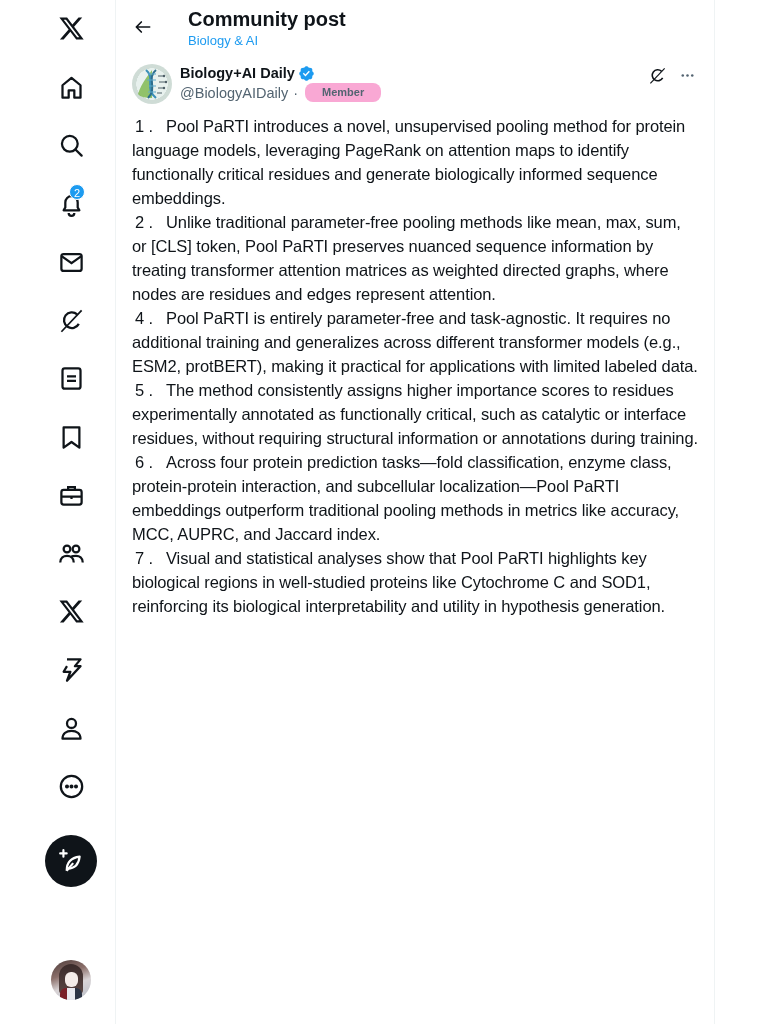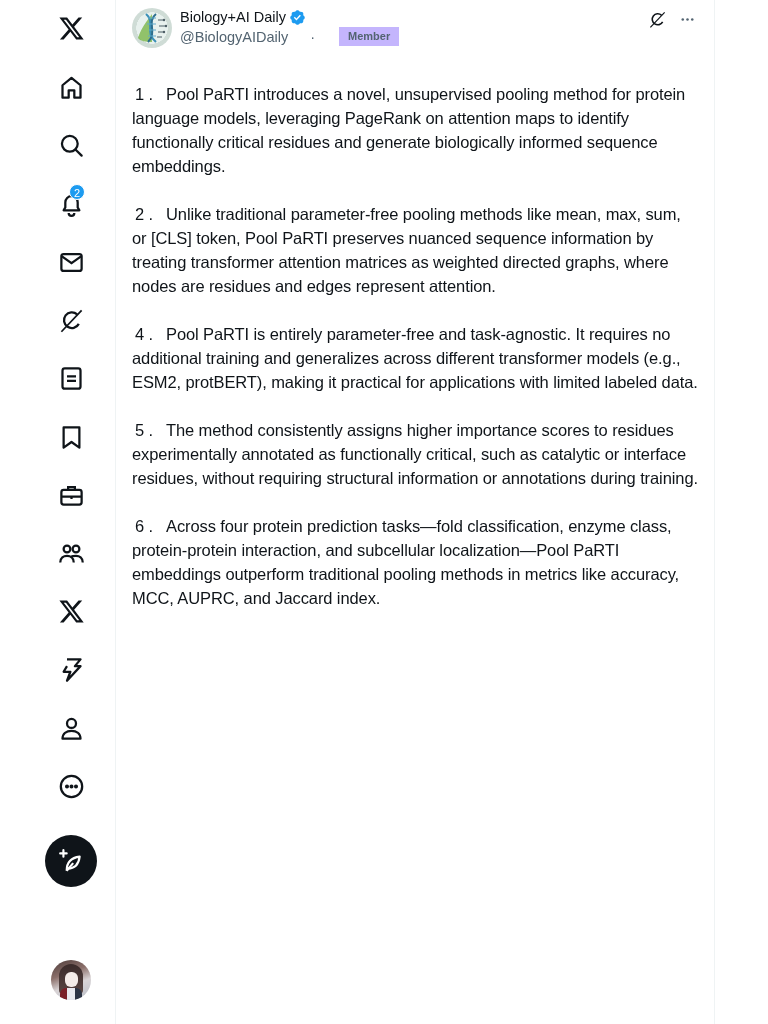--- a/index.html
+++ b/index.html
@@ -23,31 +23,31 @@
   .back-btn { position: absolute; left: 10px; top: 10px; width: 34px; height: 34px; border-radius: 17px; display: flex; align-items: center; justify-content: center; cursor: pointer; }
   .back-btn svg { width: 20px; height: 20px; }
   .header-title { position: absolute; left: 72px; top: 6px; font-size: 20px; font-weight: 700; line-height: 26px; }
   .header-sub { position: absolute; left: 72px; top: 33px; font-size: 13px; color: #1d9bf0; line-height: 15px; }
 
   .post-head { position: relative; height: 58px; }
   .post-avatar { position: absolute; left: 16px; top: 8px; width: 40px; height: 40px; border-radius: 20px; overflow: hidden;
     background: radial-gradient(circle at 50% 50%, #e8f1ee 0 55%, #cfdcd6 56% 100%); }
   .post-avatar svg { width: 40px; height: 40px; }
   .name-row { position: absolute; left: 64px; top: 8px; display: flex; align-items: center; gap: 3px; }
-  .author { font-size: 14.5px; font-weight: 400; line-height: 18px; }
+  .author { font-size: 14.5px; font-weight: 700; line-height: 18px; }
   .verified svg { width: 17px; height: 17px; display: block; }
-  .handle-row { position: absolute; left: 64px; top: 27px; display: flex; align-items: center; gap: 22px; font-size: 14.5px; color: #536471; }
-  .member-badge { background: #c4b5fd; color: #536471; font-size: 11px; font-weight: 700; padding: 3px 9px; border-radius: 0; line-height: 13px; margin-left: 2px; }
+  .handle-row { position: absolute; left: 64px; top: 27px; display: flex; align-items: center; gap: 5px; font-size: 14.5px; color: #536471; }
+  .member-badge { background: #f9a8d4; color: #536471; font-size: 11px; font-weight: 700; padding: 3px 17px; border-radius: 8px; line-height: 13px; margin-left: 2px; }
   .post-actions { position: absolute; right: 16px; top: 8px; display: flex; gap: 8px; align-items: center; }
   .post-actions .icon-btn { width: 22px; height: 22px; display: flex; align-items: center; justify-content: center; cursor: pointer; }
   .post-actions svg { width: 19px; height: 19px; }
 
   .post-body { padding: 0 16px 0 16px; }
   .post-title { font-size: 16.5px; font-weight: 700; line-height: 24px; margin-top: 2px; letter-spacing: -0.1px; }
-  .para { font-size: 16.5px; line-height: 24px; margin-top: 24px; color: #0f1419; letter-spacing: -0.1px; }
+  .para { font-size: 16.5px; line-height: 24px; color: #0f1419; letter-spacing: -0.1px; }
   .para .num { display: inline-block; width: 34px; padding-left: 3px; }
 </style>
 </head>
 <body>
 
 <nav class="sidebar">
   <div class="nav-item" style="top:3px">
     <svg viewBox="0 0 24 24">
         <path fill="#0f1419" d="M18.244 2.25h3.308l-7.227 8.26 8.502 11.24H16.17l-5.214-6.817L4.99 21.75H1.68l7.73-8.835L1.254 2.25H8.08l4.713 6.231zm-1.161 17.52h1.833L7.084 4.126H5.117z"></path>
       </svg>
@@ -138,20 +138,29 @@
       </svg>
   </div>
   <div class="account-avatar">
     <div class="hair"></div>
       <div class="face"></div>
       <div class="body"></div>
   </div>
 </nav>
 
 <main class="main">
+  <header class="header">
+    <div class="back-btn">
+      <svg viewBox="0 0 24 24" fill="none" stroke="#0f1419" stroke-width="2">
+          <path d="M20 12H4M10 6l-6 6 6 6" stroke-linecap="round" stroke-linejoin="round"></path>
+        </svg>
+    </div>
+    <div class="header-title">Community post</div>
+    <div class="header-sub">Biology &amp; AI</div>
+  </header>
 
   <article>
     <div class="post-head">
       <div class="post-avatar">
         <svg viewBox="0 0 40 40">
           <path d="M6 30 C10 18, 16 12, 20 6 L20 34 C14 34, 8 33, 6 30 Z" fill="#7ab648" opacity="0.8"></path>
           <path d="M14 6 C24 14, 12 24, 24 34" fill="none" stroke="#3a8fb7" stroke-width="2.2"></path>
           <path d="M24 6 C14 14, 26 24, 16 34" fill="none" stroke="#2c6e8f" stroke-width="2"></path>
           <path d="M16 10h8M15 16h9M17 22h7M16 28h8" stroke="#5ea9cc" stroke-width="1.2"></path>
           <path d="M26 12h6M27 18h7M26 24h6M25 29h5" stroke="#4d5e66" stroke-width="1"></path>
@@ -191,15 +200,16 @@
       </div>
     </div>
 
     <div class="post-body">
 
       <p class="para"><span class="num">1 .</span><span>Pool PaRTI introduces a novel, unsupervised pooling method for protein language models, leveraging PageRank on attention maps to identify functionally critical residues and generate biologically informed sequence embeddings.</span></p>
       <p class="para"><span class="num">2 .</span><span>Unlike traditional parameter-free pooling methods like mean, max, sum, or [CLS] token, Pool PaRTI preserves nuanced sequence information by treating transformer attention matrices as weighted directed graphs, where nodes are residues and edges represent attention.</span></p>
       <p class="para"><span class="num">4 .</span><span>Pool PaRTI is entirely parameter-free and task-agnostic. It requires no additional training and generalizes across different transformer models (e.g., ESM2, protBERT), making it practical for applications with limited labeled data.</span></p>
       <p class="para"><span class="num">5 .</span><span>The method consistently assigns higher importance scores to residues experimentally annotated as functionally critical, such as catalytic or interface residues, without requiring structural information or annotations during training.</span></p>
       <p class="para"><span class="num">6 .</span><span>Across four protein prediction tasks—fold classification, enzyme class, protein-protein interaction, and subcellular localization—Pool PaRTI embeddings outperform traditional pooling methods in metrics like accuracy, MCC, AUPRC, and Jaccard index.</span></p>
+      <p class="para"><span class="num">7 .</span><span>Visual and statistical analyses show that Pool PaRTI highlights key biological regions in well-studied proteins like Cytochrome C and SOD1, reinforcing its biological interpretability and utility in hypothesis generation.</span></p>
     </div>
   </article>
 </main>
 
 </body></html>

